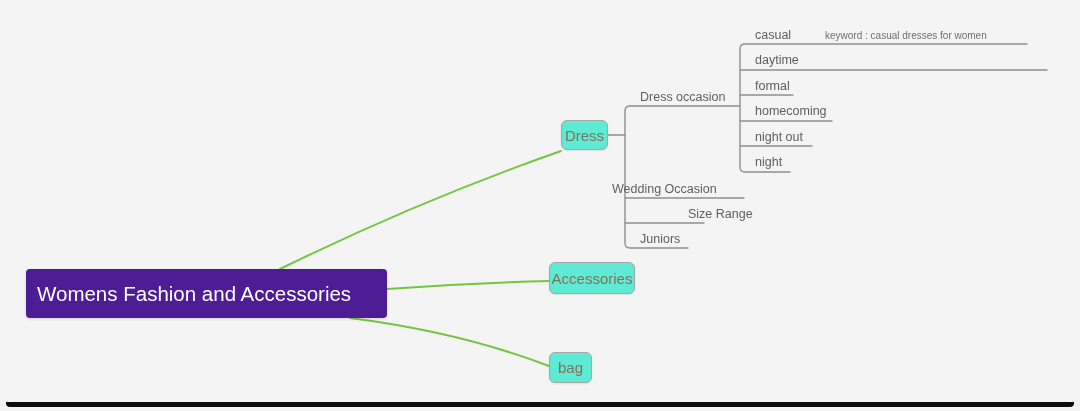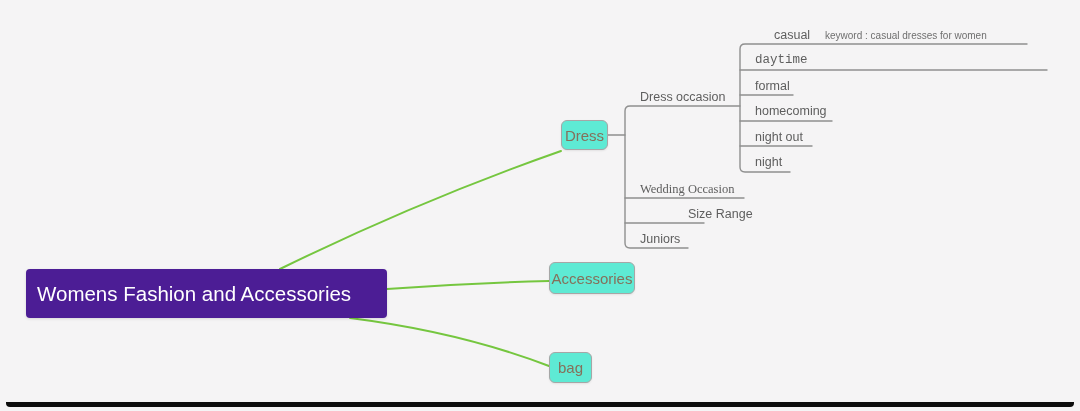--- a/index.html
+++ b/index.html
@@ -82,26 +82,26 @@
 
   <div class="box" style="left:549px;top:262px;width:86px;height:32px;text-align:right;">
     <span>Accessories</span>
   </div>
 
   <div class="box" style="left:549px;top:352px;width:43px;height:31px;">
     <span>bag</span>
   </div>
 
   <div class="abs sub" style="left:640px;top:89px;">Dress occasion</div>
-  <div class="abs sub" style="left:640px;top:181px;font-family:Liberation Serif, serif;">Wedding Occasion</div>
+  <div class="abs sub" style="left:612px;top:181px;">Wedding Occasion</div>
   <div class="abs sub" style="left:640px;top:206px;margin-left:48px;">Size Range</div>
   <div class="abs sub" style="left:640px;top:231px;">Juniors</div>
 
-  <div class="abs sub" style="left:755px;top:27px;margin-left:19px;">casual</div>
-  <div class="abs sub" style="left:755px;top:52px;font-family:Liberation Mono, monospace;">daytime</div>
+  <div class="abs sub" style="left:755px;top:27px;">casual</div>
+  <div class="abs sub" style="left:755px;top:52px;">daytime</div>
   <div class="abs sub" style="left:755px;top:78px;">formal</div>
   <div class="abs sub" style="left:755px;top:103px;">homecoming</div>
   <div class="abs sub" style="left:755px;top:129px;">night out</div>
   <div class="abs sub" style="left:755px;top:154px;">night</div>
 
   <div class="abs kw" style="left:825px;top:27px;">keyword : casual dresses for women</div>
 
   <div class="bottom-bar"></div>
 </div>
 

